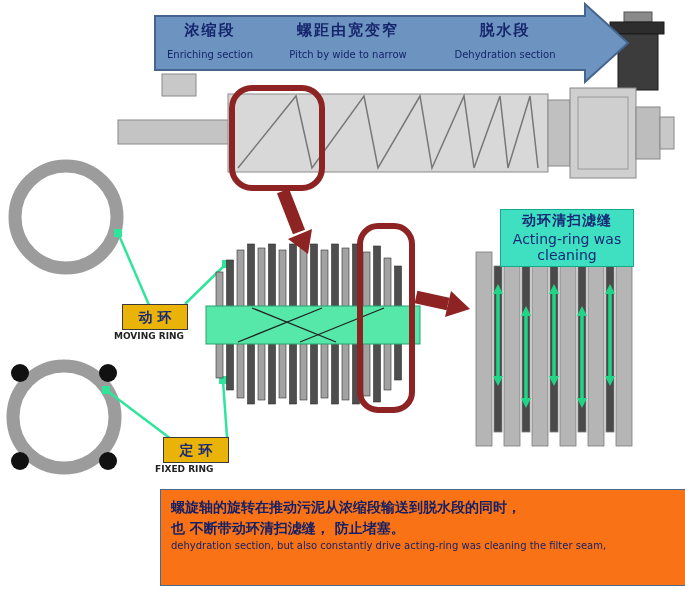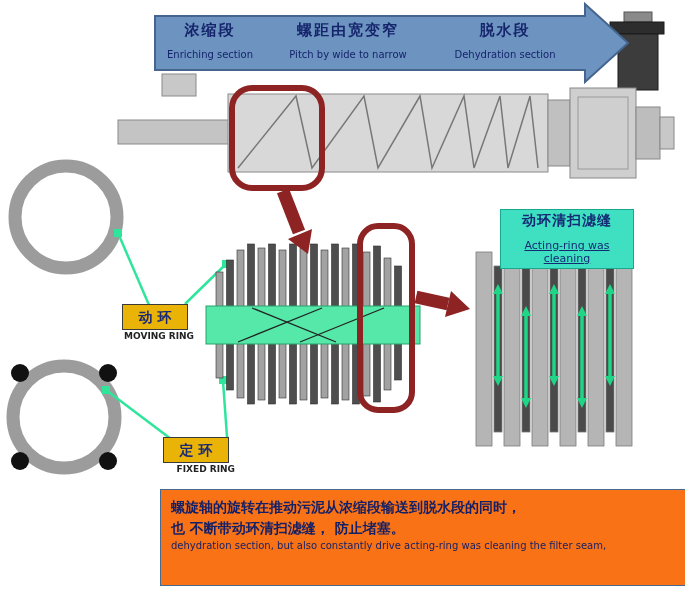--- a/index.html
+++ b/index.html
@@ -8,26 +8,26 @@
     font-family:"DejaVu Sans","Liberation Sans",sans-serif;overflow:hidden;
     border-right:1px solid #ddd;border-bottom:1px solid #ddd;
   }
   svg{position:absolute;left:0;top:0;}
   .zh-arrow{position:absolute;top:21px;transform:translateX(-50%);
     font-size:15px;font-weight:bold;color:#15246b;letter-spacing:2px;white-space:nowrap;}
   .en-arrow{position:absolute;top:49px;transform:translateX(-50%);
     font-size:10px;color:#15246b;white-space:nowrap;}
   .ring-label-box{position:absolute;width:64px;height:24px;line-height:24px;text-align:center;
     background:#eab308;border:1px solid #3a3a3a;font-size:14px;font-weight:bold;color:#1b2a75;}
-  .ring-label-caption{position:absolute;width:80px;text-align:right;font-size:9px;
+  .ring-label-caption{position:absolute;width:80px;text-align:left;font-size:9px;
     font-weight:bold;color:#222;white-space:nowrap;}
   .clean-label{position:absolute;left:500px;top:209px;width:132px;background:#3fe0c2;
     border:1px solid #18a98c;text-align:center;padding:2px 0 3px 0;}
   .clean-zh{font-size:14px;font-weight:bold;color:#142a75;letter-spacing:1px;font-family:Liberation Mono, monospace;}
-  .clean-en{font-size:11px;color:#142a75;margin-top:9px;text-decoration:underline;}
+  .clean-en{font-size:14px;color:#142a75;margin-top:1px;}
   .desc-box{position:absolute;left:160px;top:489px;width:589px;height:97px;background:#f97316;
     border:1px solid #49698f;box-sizing:border-box;padding:7px 10px;color:#131f66;}
   .desc-zh{font-size:14px;font-weight:bold;line-height:1.5;white-space:nowrap;}
   .desc-en{font-size:10px;line-height:1.32;margin-top:5px;white-space:nowrap;}
 </style>
 </head>
 <body>
 
 <div class="canvas">
 

